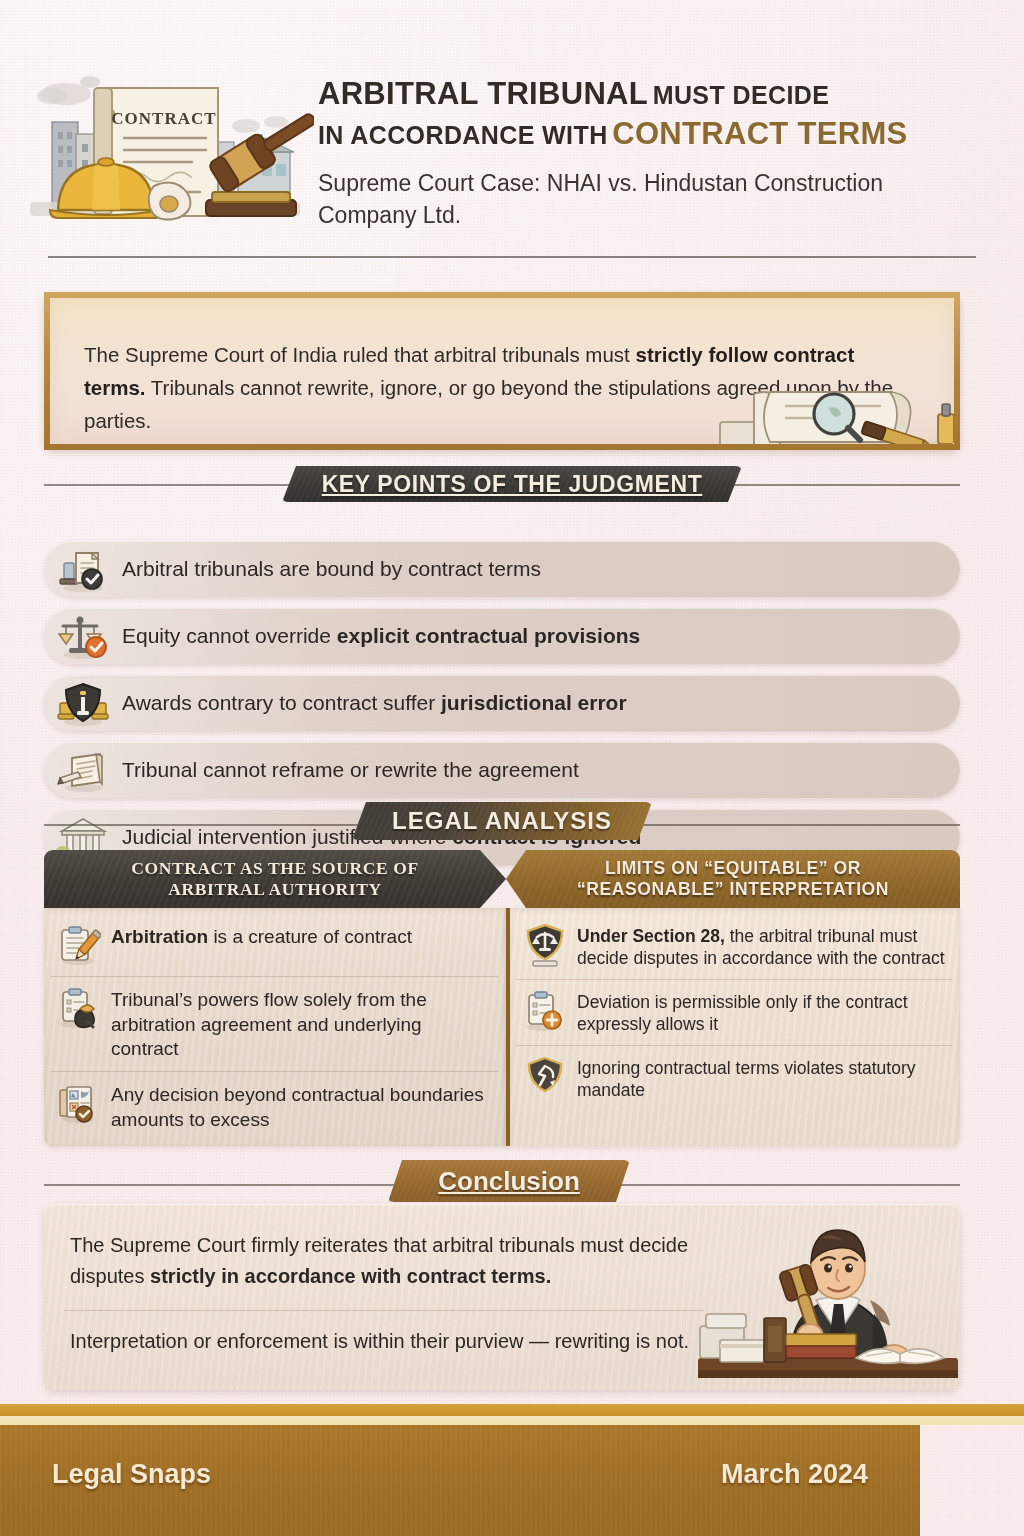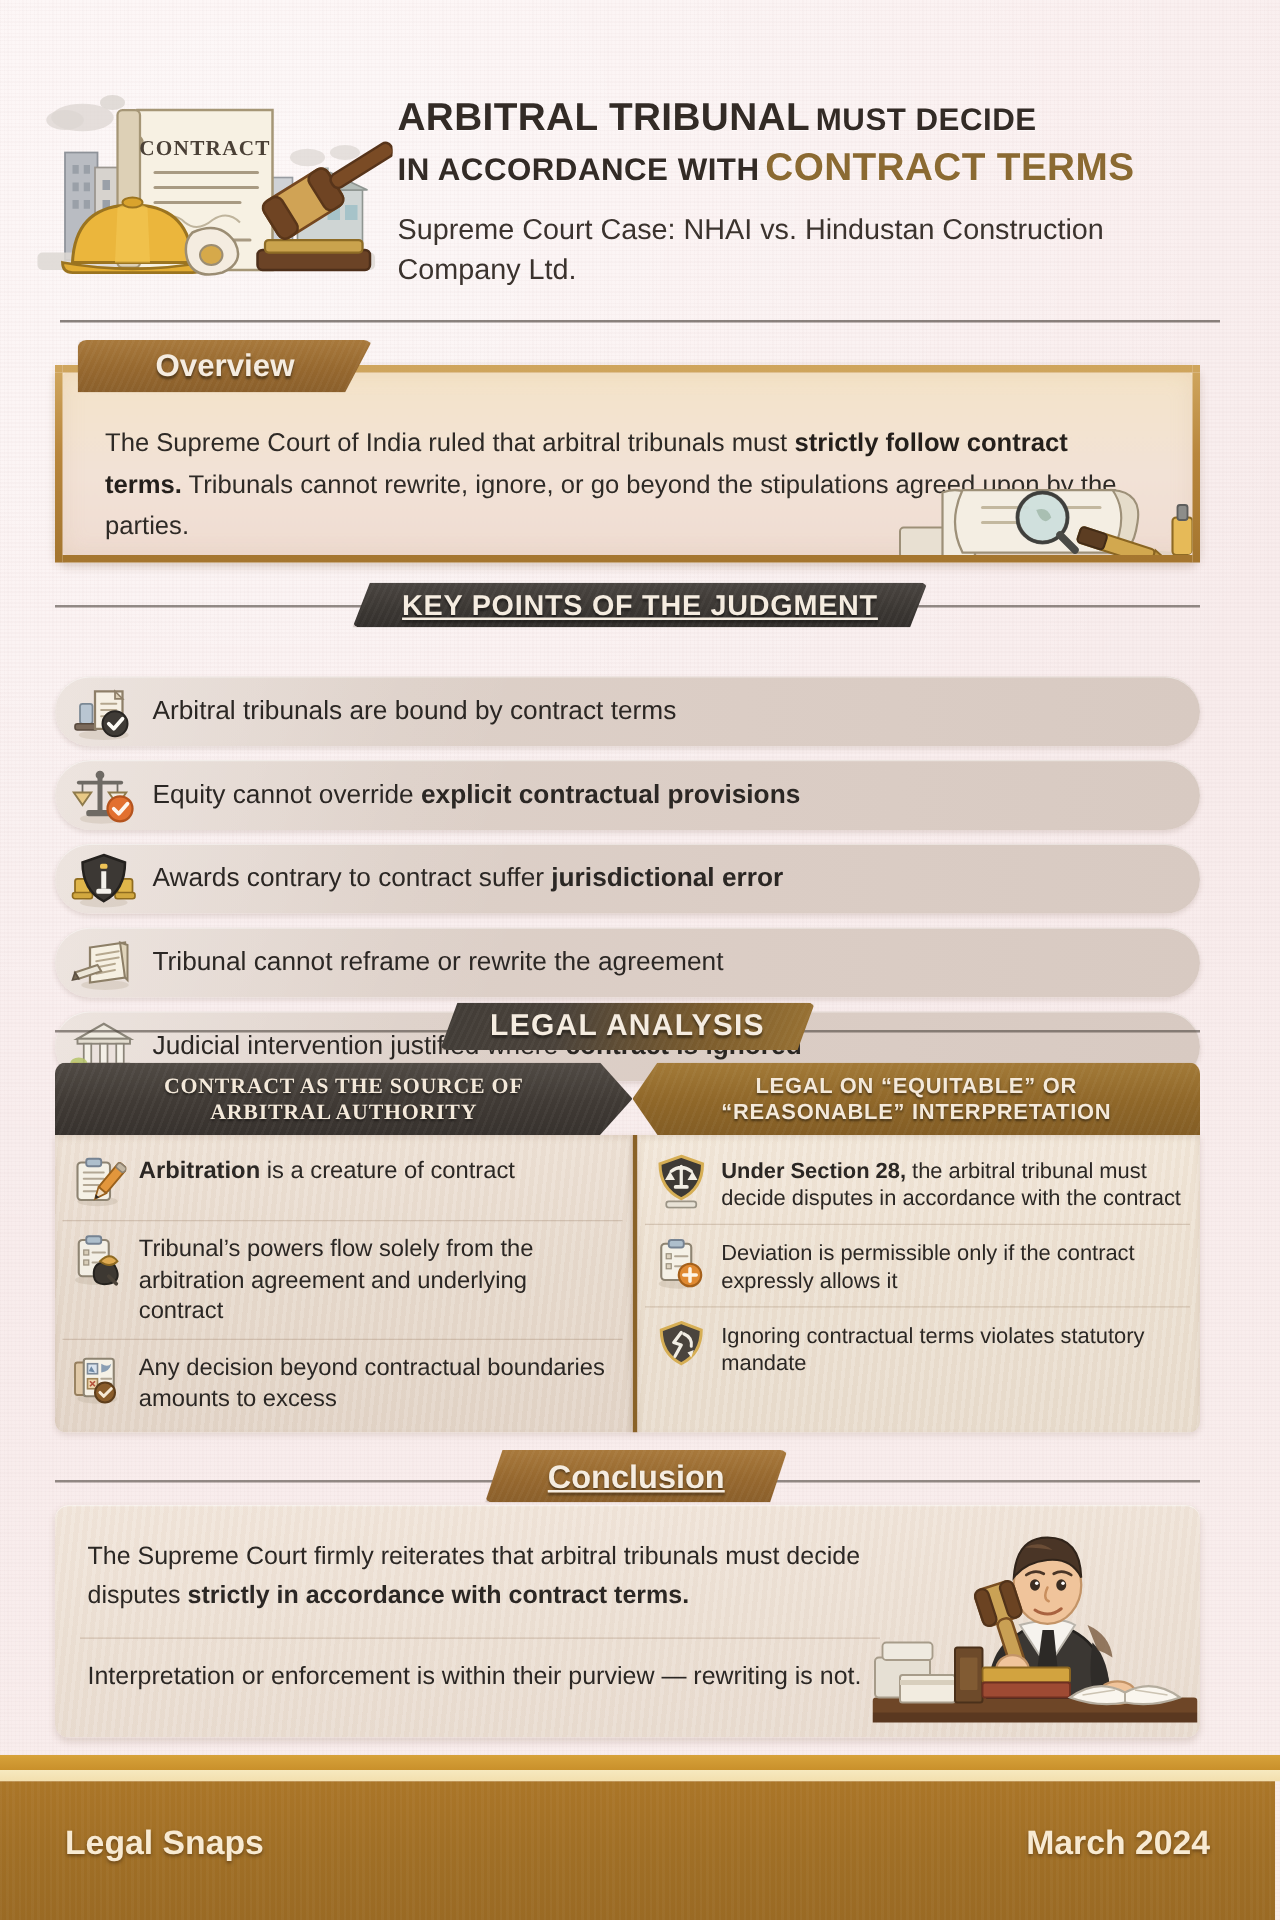--- a/index.html
+++ b/index.html
@@ -234,21 +234,21 @@
   .cc-div { position: absolute; left: 20px; top: 106px; width: 640px; height: 1px; background: rgba(145,115,88,.30); }
   .cc-p2 { top: 122px; }
   .cc-art { position: absolute; right: 2px; bottom: 0; width: 260px; height: 182px; }
 
   
   .footer-gold { position: absolute; left: 0; top: 1404px; width: 1024px; height: 12px;
     background: linear-gradient(180deg, #d7a23a 0%, #c9902b 100%); }
   .footer-cream { position: absolute; left: 0; top: 1416px; width: 1024px; height: 9px;
     background: linear-gradient(180deg, #f7e9bf 0%, #f2dfae 100%); }
   .footer {
-    position: absolute; left: 0; top: 1425px; width: 1020px; height: 111px;
+    position: absolute; left: 0; top: 1425px; width: 920px; height: 111px;
     background:
       repeating-linear-gradient(90deg, rgba(255,255,255,.03) 0 2px, transparent 2px 5px),
       linear-gradient(180deg, #ab7628 0%, #a06f26 50%, #9a6a24 100%);
     display: flex; align-items: flex-start; justify-content: space-between;
     padding: 34px 52px 0 52px;
   }
   .footer-txt {
     color: #f8ead2; font-weight: bold; font-size: 27px;
     text-shadow: 0 2px 3px rgba(60,35,10,.55);
   }
@@ -368,23 +368,20 @@
         <g transform="rotate(18 190 60)">
           <rect x="160" y="54" width="62" height="13" rx="3" fill="#d2a84f" stroke="#8a6522" stroke-width="1.7"></rect>
           <rect x="160" y="54" width="22" height="13" rx="3" fill="#5c3d22" stroke="#432c17" stroke-width="1.6"></rect>
           <path d="M222 54 l14 6 l-14 7Z" fill="#b98f3c" stroke="#8a6522" stroke-width="1.5"></path>
         </g>
         <rect x="236" y="38" width="16" height="30" rx="3" fill="#e6ba58" stroke="#8e6a24" stroke-width="1.7"></rect>
         <rect x="240" y="28" width="8" height="12" rx="2" fill="#8d8d8a" stroke="#5e5e5c" stroke-width="1.5"></rect>
       </svg>
     </div>
   </div>
-  <div class="tab tab-brown overview-tab">
-    <span>Overview</span>
-  </div>
 
   <div class="kp-rule"></div>
   <div class="tab tab-dark skew-both kp-tab">
     <span>KEY POINTS OF THE JUDGMENT</span>
   </div>
 
   <div class="kp-list">
 
     <div class="kp-row">
       <div class="kp-icon">
@@ -573,21 +570,21 @@
           </div>
           <div class="la-tx">
             <b></b><span>Any decision beyond contractual boundaries amounts to excess</span>
           </div>
         </div>
       </div>
     </div>
 
     <div class="la-col right">
       <div class="la-head brown">
-        <span>LEGAL ON “EQUITABLE” OR</span>
+        <span>LIMITS ON “EQUITABLE” OR</span>
         <span>“REASONABLE” INTERPRETATION</span>
       </div>
       <div class="la-body right-b">
 
         <div class="la-item">
           <div class="la-ic">
             <svg viewBox="0 0 44 44" width="44" height="44">
               <path d="M22 2 L39 8 q0 20 -17 28 Q5 28 5 8Z" fill="#3e3a35" stroke="#d6ae54" stroke-width="2.4"></path>
               <path d="M22 10 l0 16 M14 14 q8 -6 16 0" stroke="#f2eee4" stroke-width="2.6" fill="none" stroke-linecap="round"></path>
               <path d="M13 14 l-4 7 l8 0Z" fill="#f2eee4"></path>

